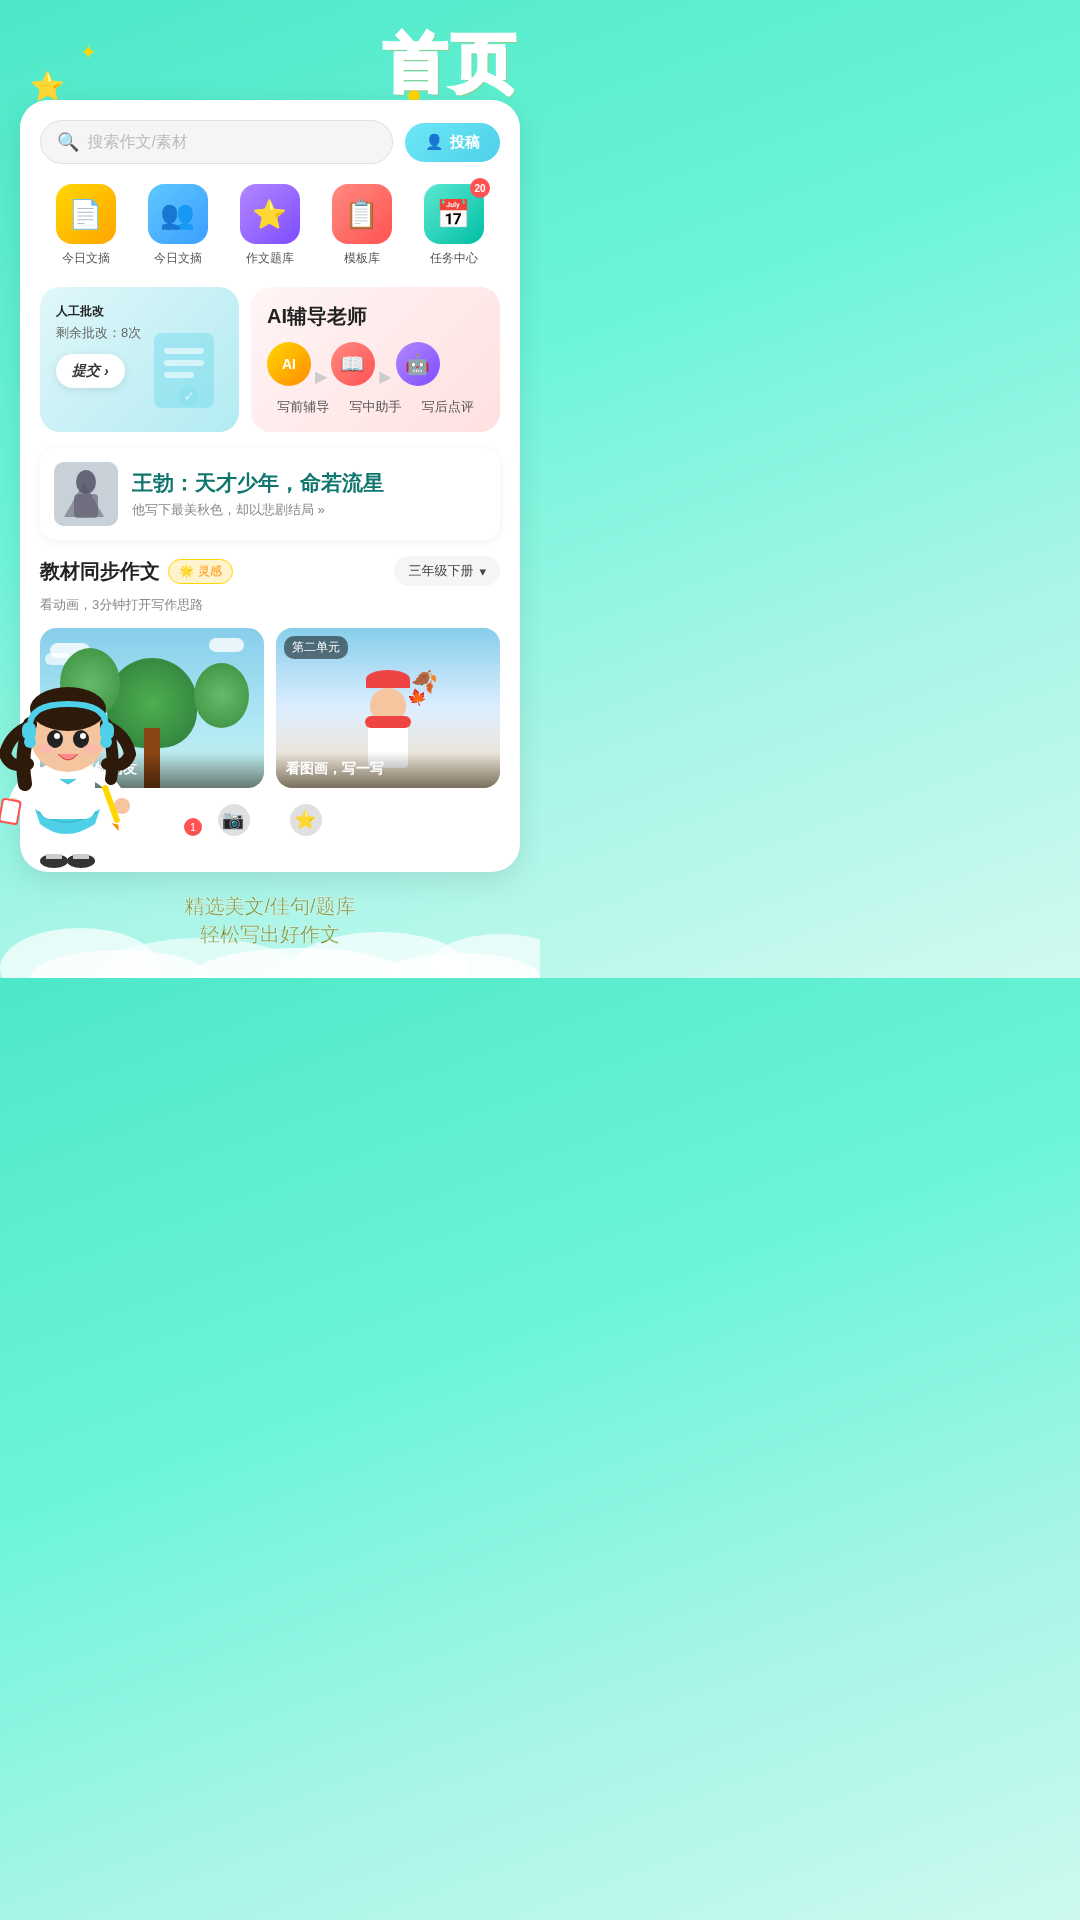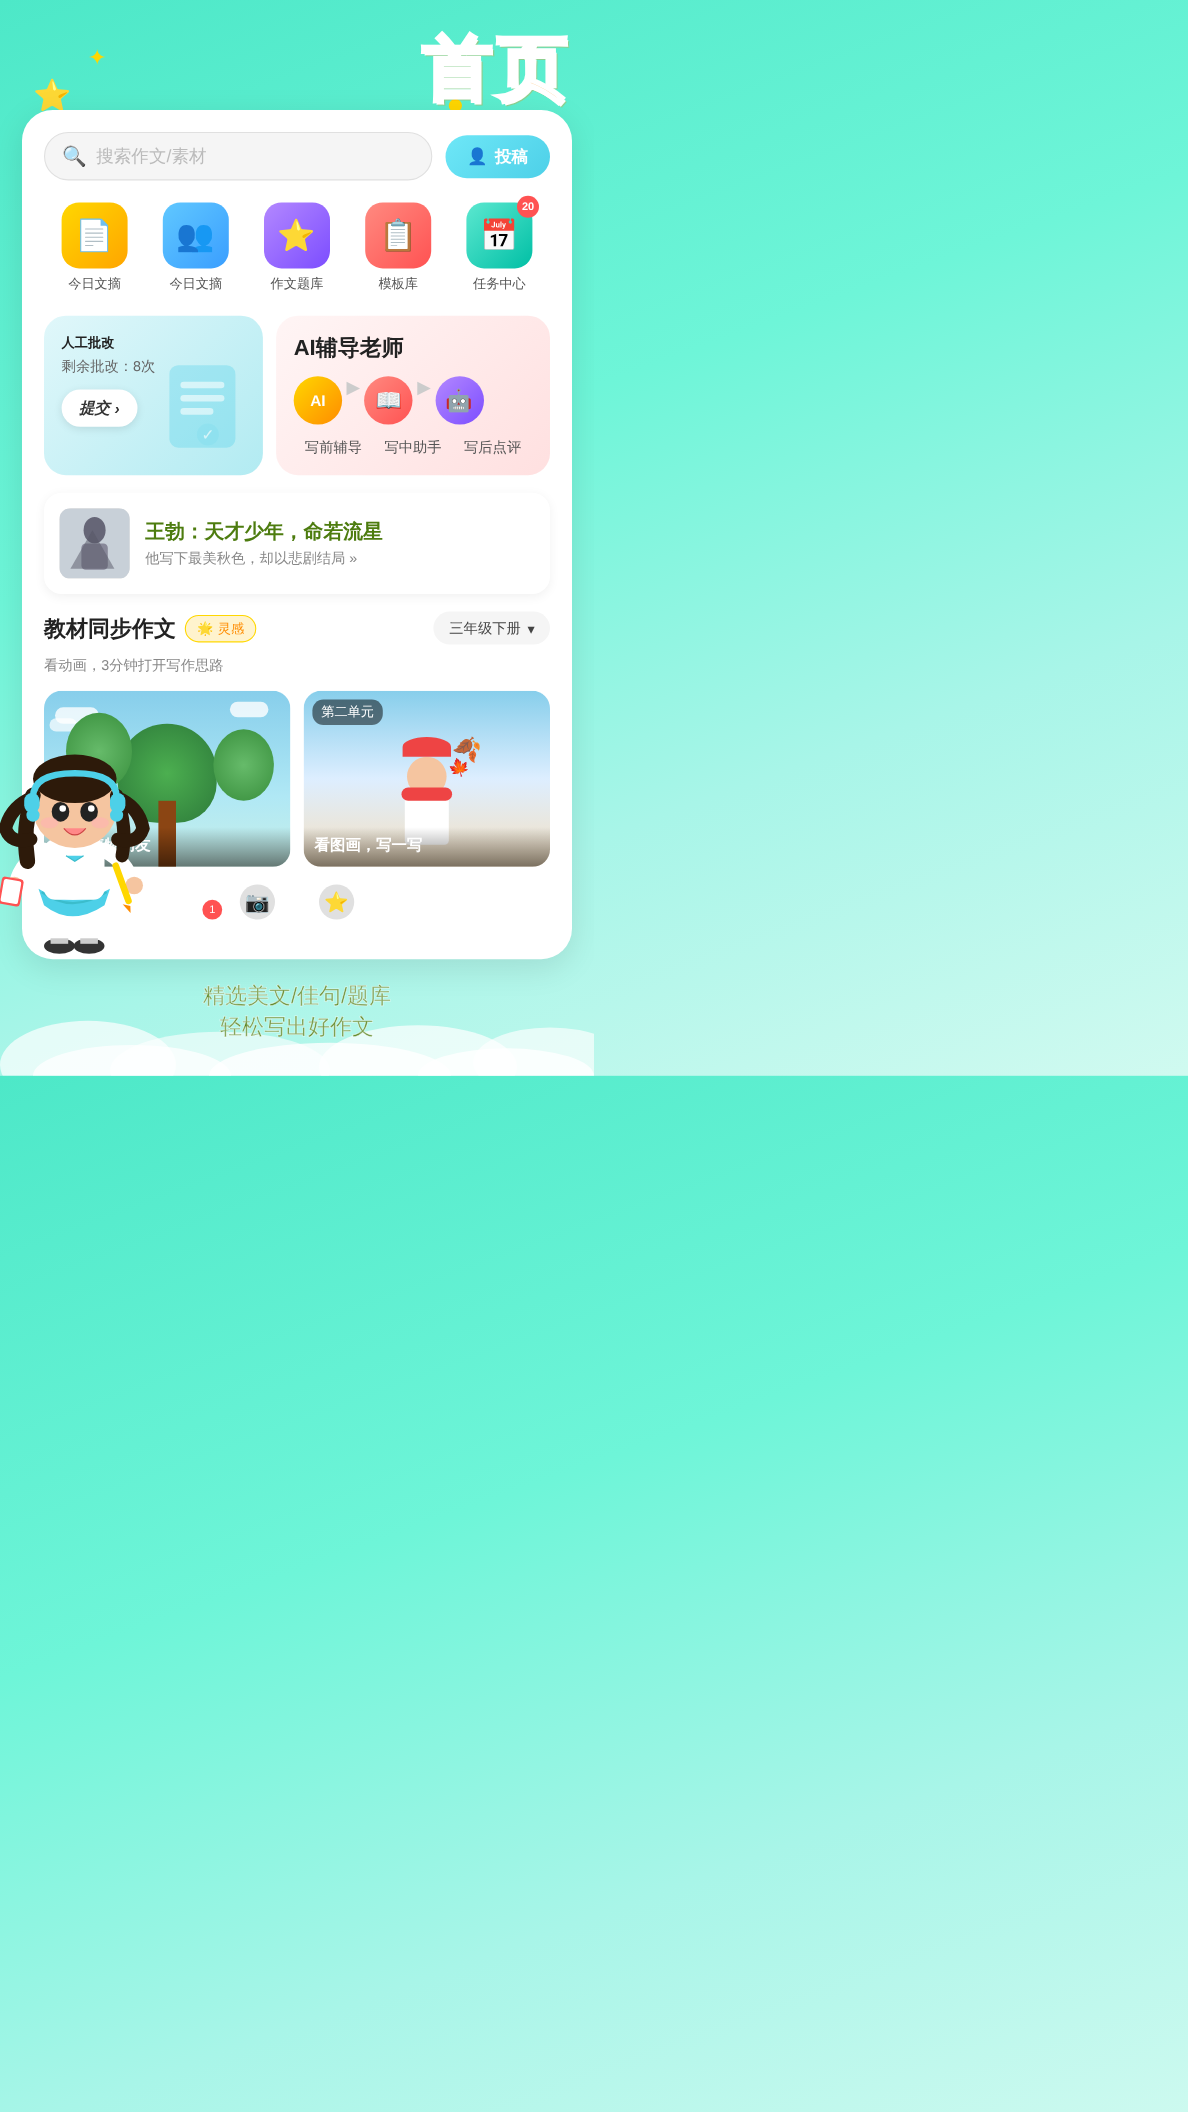--- a/index.html
+++ b/index.html
@@ -189,21 +189,21 @@
 
     
     .ai-panel-title {
       font-size: 20px;
       font-weight: 900;
       color: #222;
       margin-bottom: 12px;
     }
     .ai-steps {
       display: flex;
-      align-items: flex-start;
+      align-items: flex-end;
       gap: 4px;
       margin-bottom: 12px;
     }
     .ai-step-icon {
       width: 44px;
       height: 44px;
       border-radius: 50%;
       display: flex;
       align-items: center;
       justify-content: center;
@@ -243,23 +243,23 @@
       background: #e0e0e0;
       overflow: hidden;
       flex-shrink: 0;
       display: flex;
       align-items: center;
       justify-content: center;
       font-size: 30px;
     }
     .article-info { flex: 1; }
     .article-title {
-      font-size: 18px;
+      font-size: 21px;
       font-weight: bold;
-      color: #4d7c0f;
+      color: #0f766e;
       margin-bottom: 4px;
     }
     .article-desc {
       font-size: 13px;
       color: #888;
     }
 
     
     .section-header {
       display: flex;

